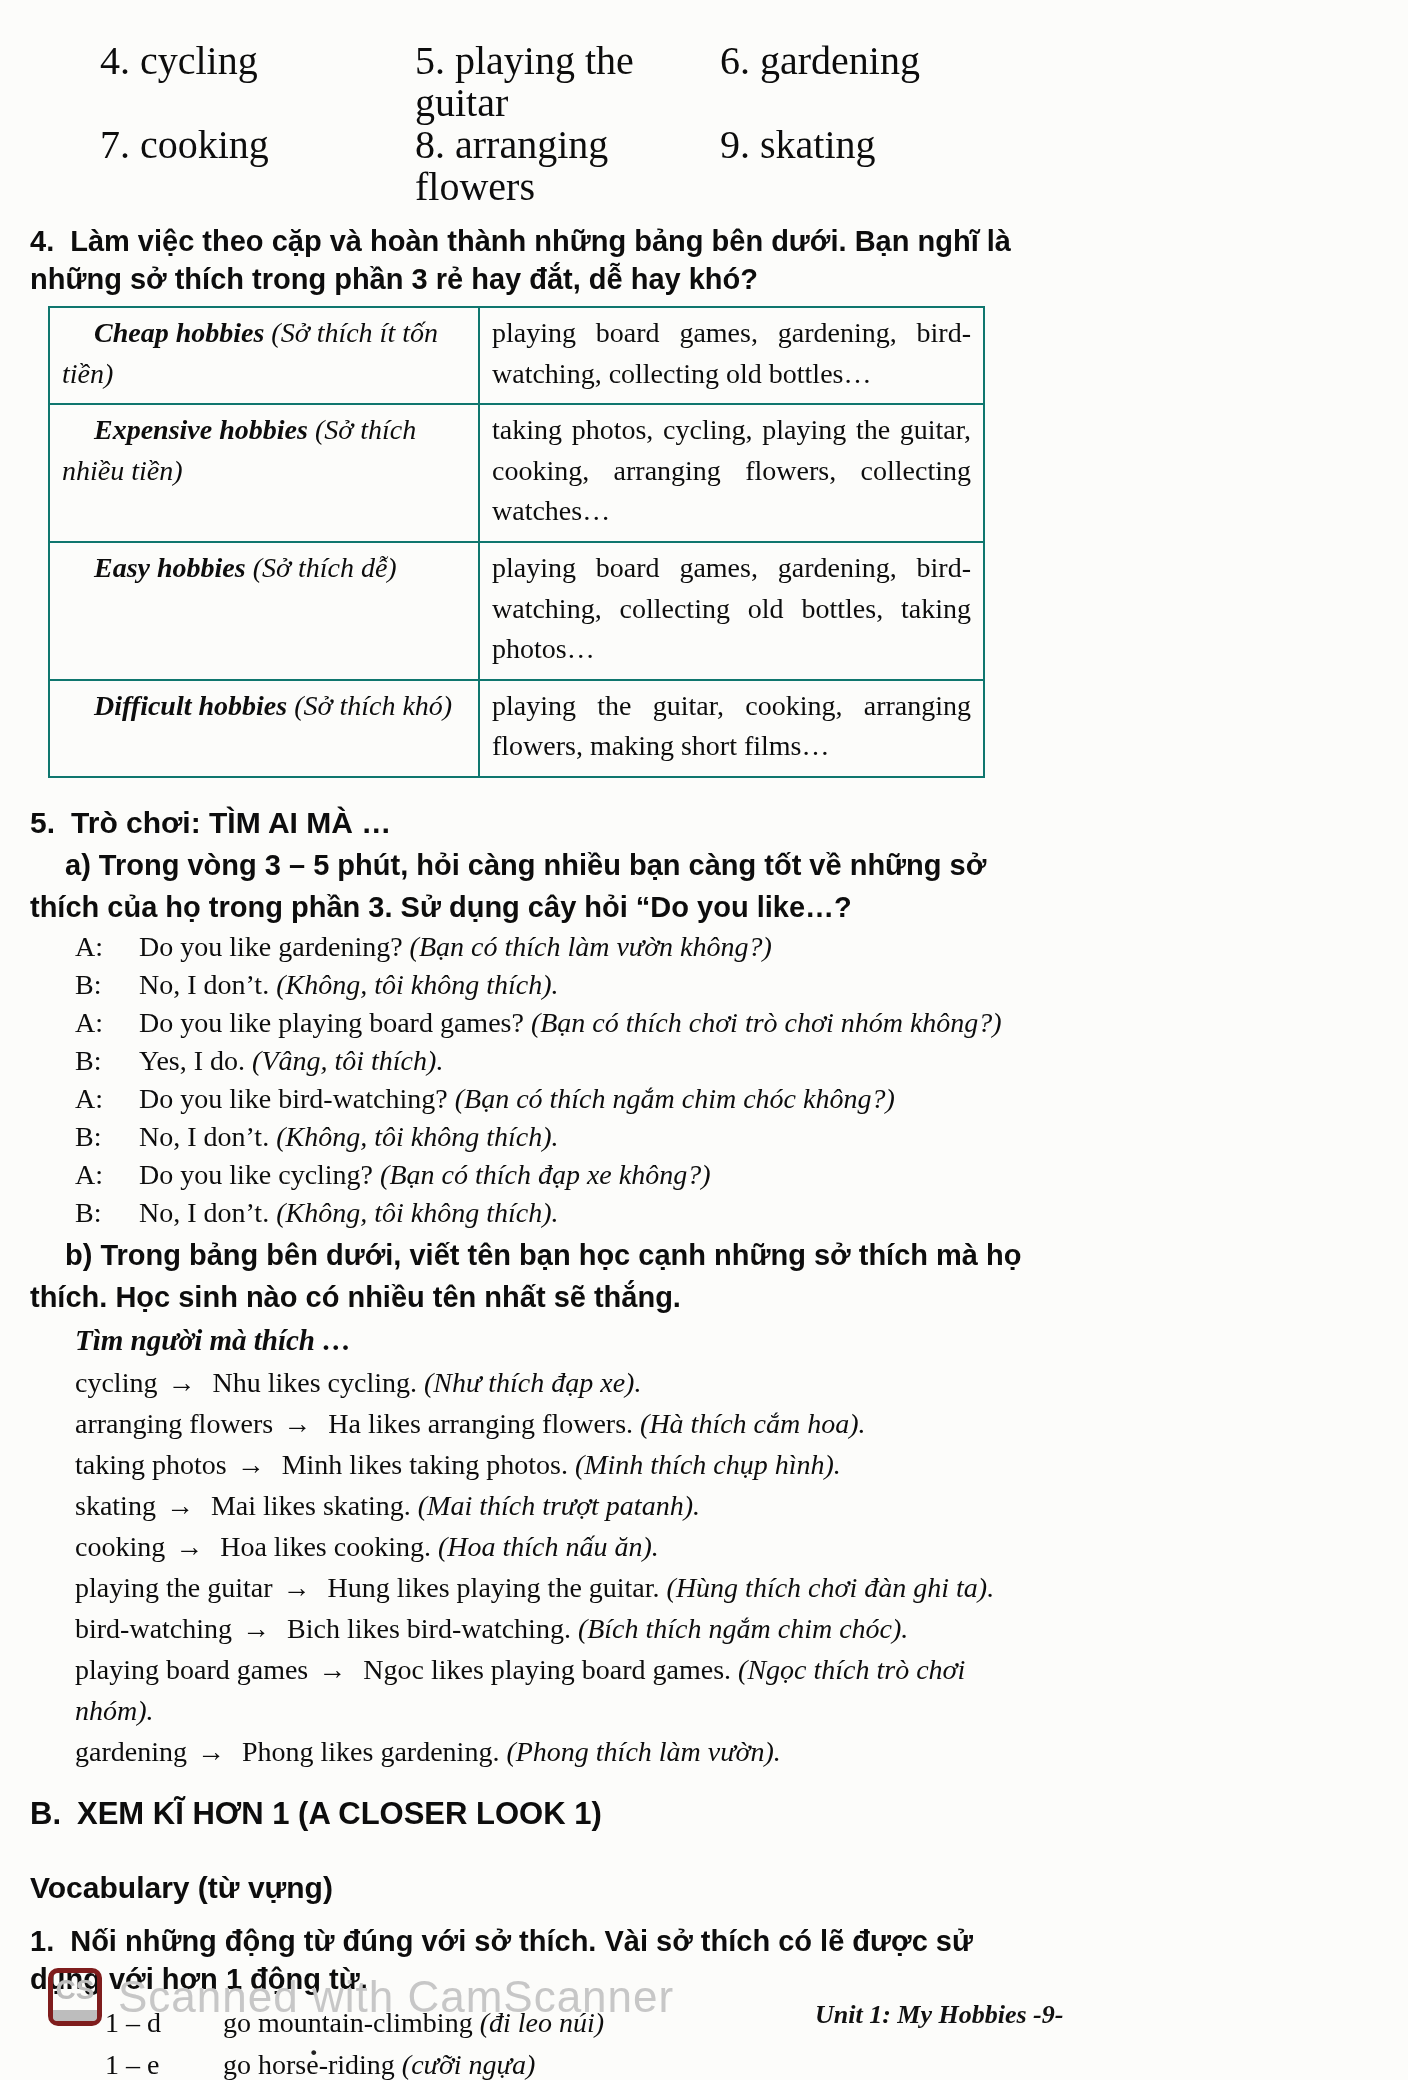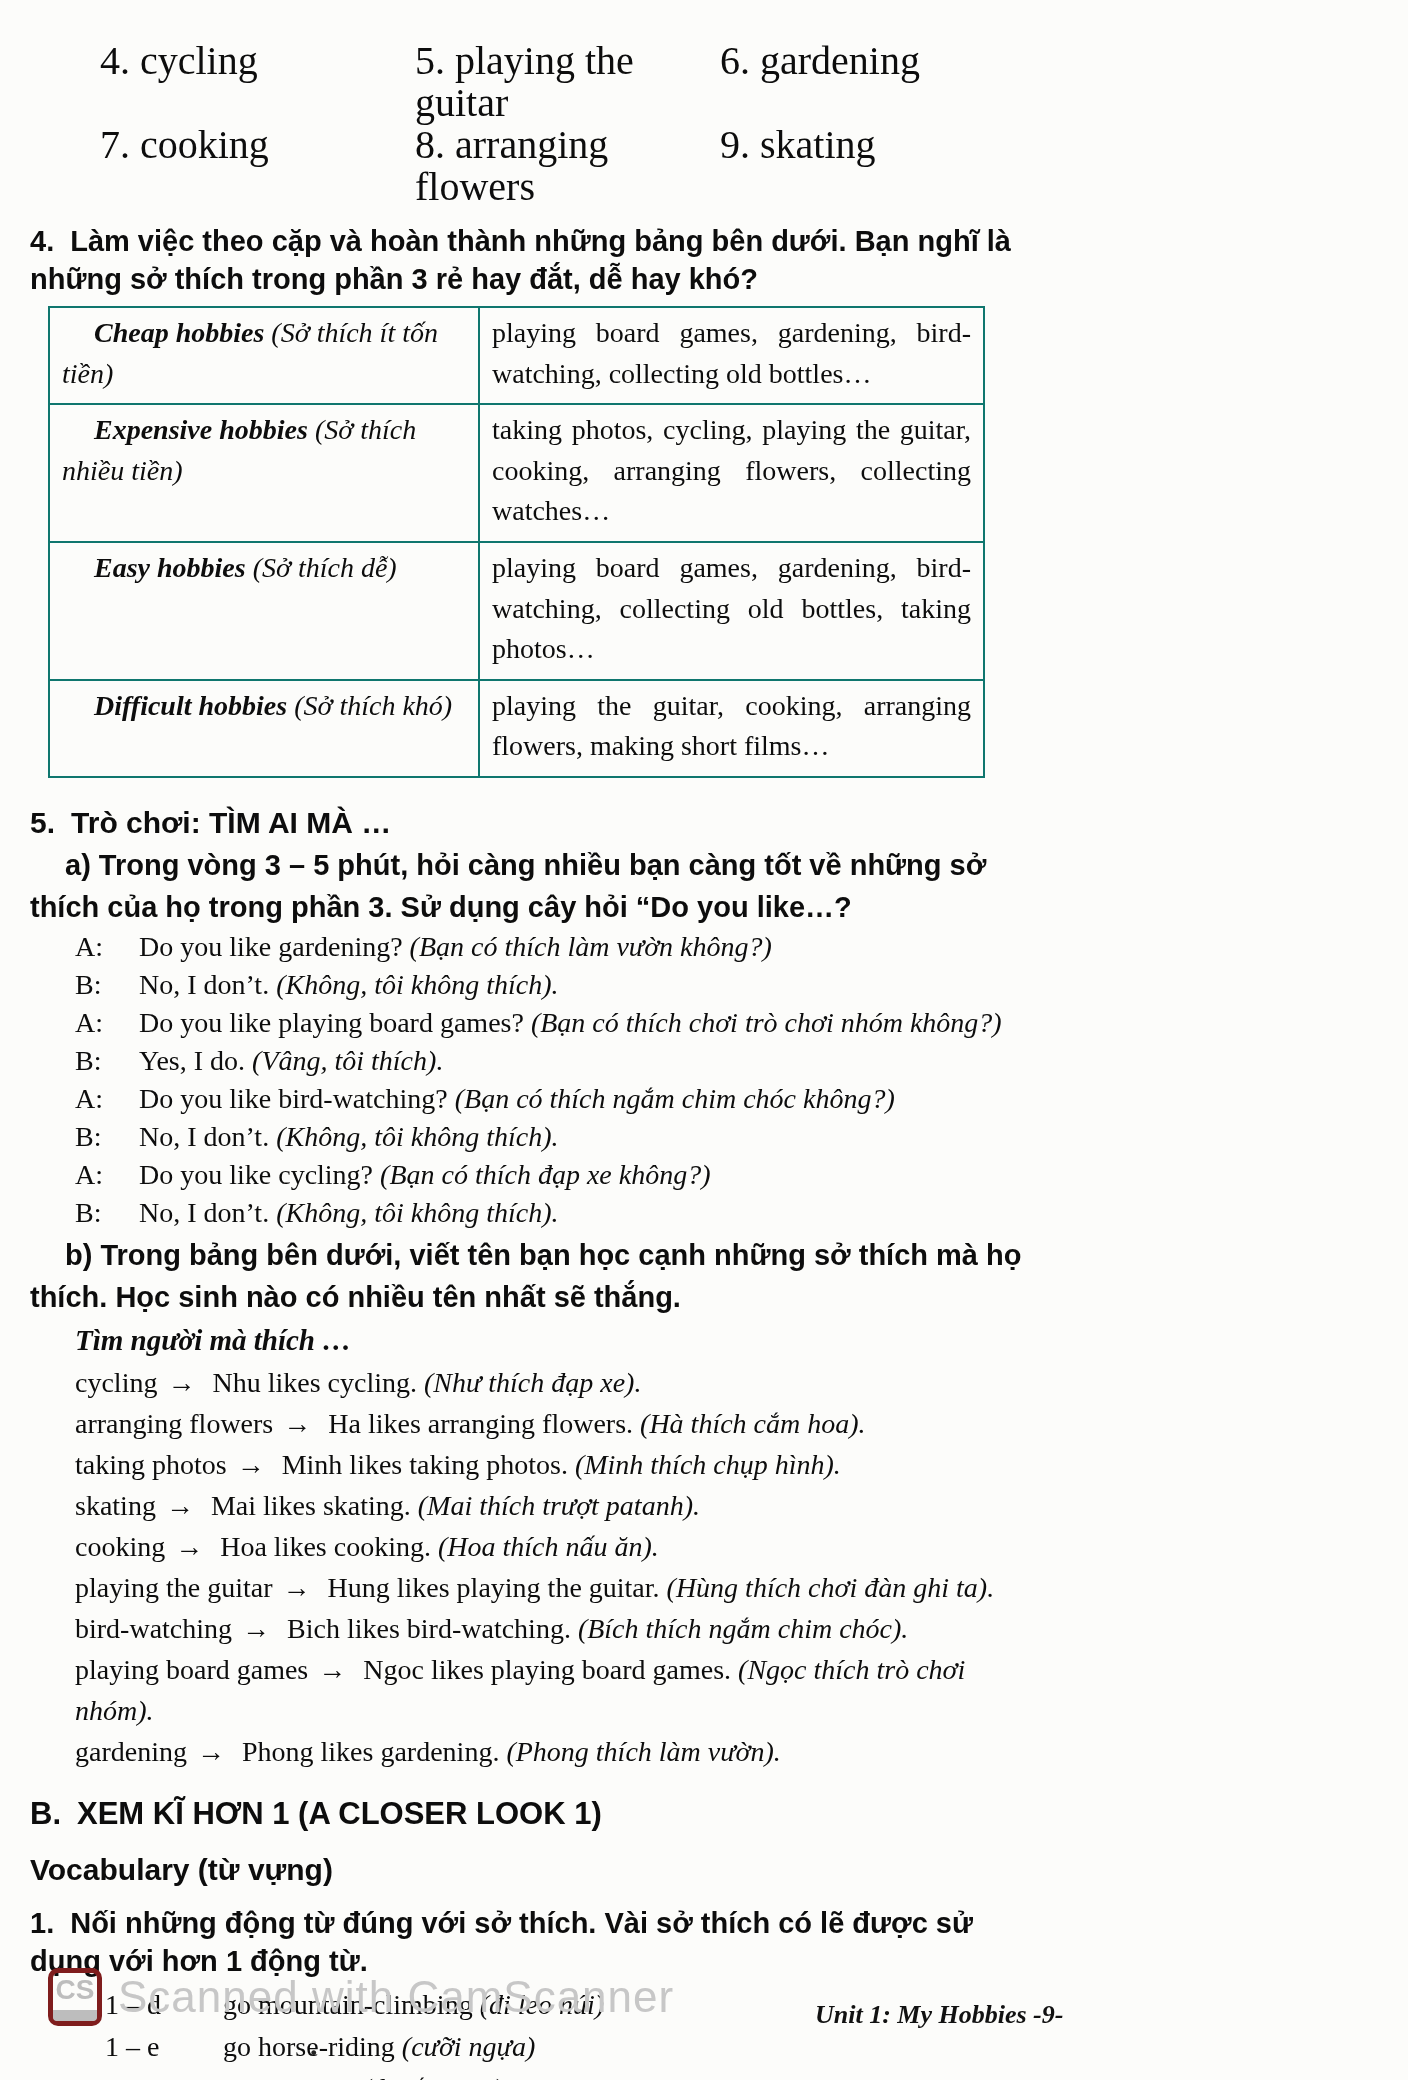--- a/index.html
+++ b/index.html
@@ -63,21 +63,21 @@
 
   .find-title {
     margin-left: 45px;
     font-weight: 700; font-style: italic;
     font-size: 29px; line-height: 44px;
   }
   .find-list { margin-left: 45px; font-size: 28px; line-height: 41px; }
   .arrow { padding: 0 10px; }
 
   .hB-heading { margin-top: 20px; font-size: 31px; line-height: 44px; }
-  .vocab-title { margin-top: 14px; font-size: 30px; line-height: 40px; }
+  .vocab-title { margin-top: 32px; font-size: 30px; line-height: 40px; }
   .task1 { margin-top: 14px; }
   .match-list { margin-top: 4px; margin-left: 75px; font-size: 28px; line-height: 42px; }
   .m-code { display: inline-block; width: 118px; }
 
   
   .cs-logo {
     position: absolute; left: 48px; top: 1968px;
     width: 54px; height: 58px;
     border: 5px solid #7f1d1d; border-radius: 10px;
   }

